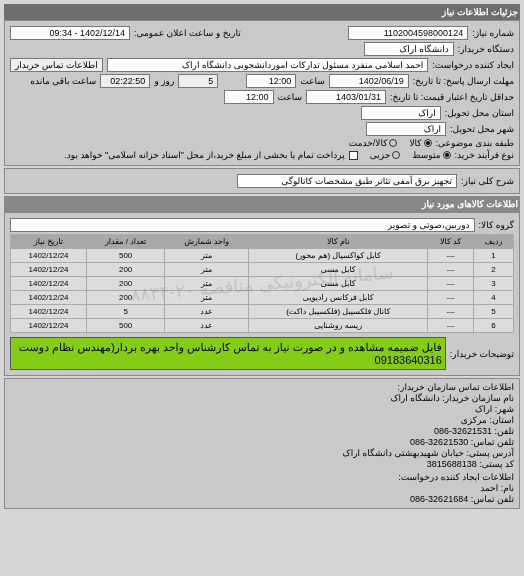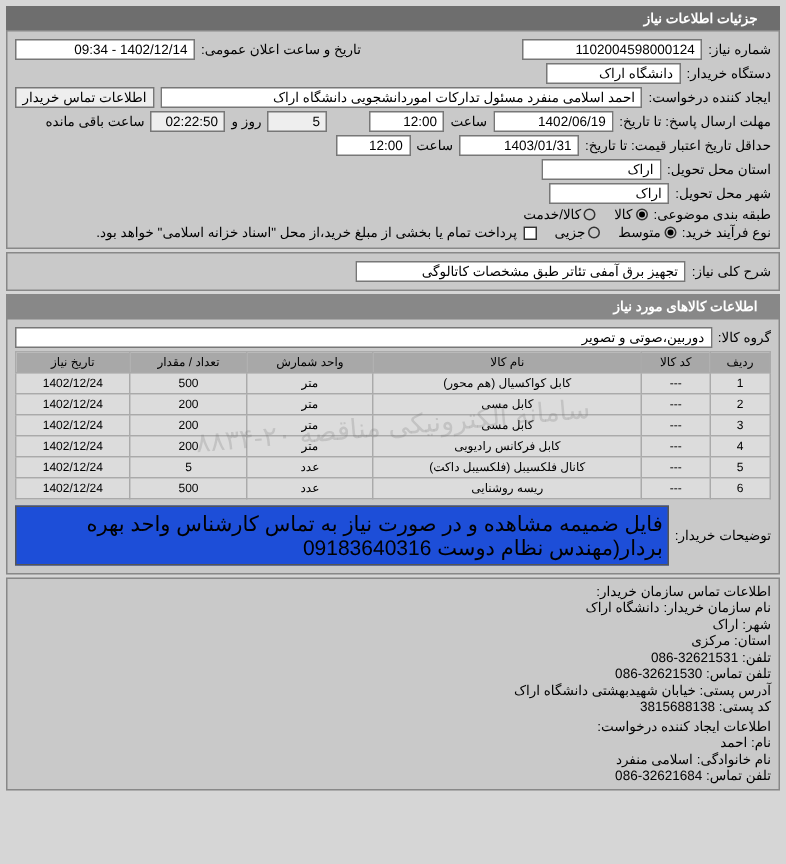--- a/index.html
+++ b/index.html
@@ -1,37 +1,37 @@
 <!DOCTYPE html>
 <html dir="rtl" lang="fa"><head>
 <meta charset="utf-8">
 <style>
 *{box-sizing:border-box;margin:0;padding:0}
 body{font-family:Tahoma,Arial,sans-serif;font-size:9px;background:#d6d6d6;width:524px;direction:rtl}
 .page{background:#d6d6d6;padding:4px}
 .section{background:#c9c9c9;border:1px solid #888;margin-bottom:2px;padding:3px 5px}
-.dark-head{background:#6e6e6e;color:#fff;font-weight:bold;padding:3px 15px;font-size:9px}
+.dark-head{background:#6e6e6e;color:#fff;font-weight:bold;padding:3px 2px;font-size:9px}
 .row{display:flex;align-items:center;gap:4px;margin:2px 0}
 .lbl{font-size:9px;white-space:nowrap}
 .bold{font-weight:normal}
 .field{background:#fff;border:1px solid #777;padding:1px 4px;font-size:9px;min-height:13px;display:inline-block}
 .w120{width:120px}
 .w80{width:80px}
 .w50{width:50px}
 .w40{width:40px}
 .flex1{flex:1}
 .radio{display:inline-flex;align-items:center;gap:2px;margin-left:8px}
 .radio-dot{width:8px;height:8px;border:1px solid #333;border-radius:50%;display:inline-block;position:relative}
 .radio-dot.on::after{content:"";position:absolute;inset:1px;background:#000;border-radius:50%}
 .chk{width:9px;height:9px;border:1px solid #333;display:inline-block;background:#fff}
 table{width:100%;border-collapse:collapse;background:#eee;font-size:8px}
 th,td{border:1px solid #aaa;padding:2px 3px;text-align:center}
 th{background:#a8a8a8;font-weight:normal}
 td{background:#dcdcdc}
-.note-box{background:#1d4ed8;border:1px solid #555;padding:3px;font-size:14px;display:inline-block}
+.note-box{background:#84cc16;border:1px solid #555;padding:3px;font-size:11px;display:inline-block}
 .watermark{position:relative}
 .watermark::after{content:attr(data-wm);position:absolute;left:50%;top:50%;transform:translate(-50%,-50%) rotate(-5deg);font-size:18px;color:rgba(120,120,120,.25);pointer-events:none;white-space:nowrap}
 .info-line{font-size:9px;margin:1px 0}
 </style>
 </head>
 <body>
 
 <div class="page">
   <div class="dark-head">جزئیات اطلاعات نیاز</div>
 
@@ -190,16 +190,15 @@
     <div class="bold">اطلاعات تماس سازمان خریدار:</div>
     <div class="info-line"><span class="bold">نام سازمان خریدار:</span> <span>دانشگاه اراک</span></div>
     <div class="info-line"><span class="bold">شهر:</span> <span>اراک</span></div>
     <div class="info-line"><span class="bold">استان:</span> <span>مرکزی</span></div>
     <div class="info-line"><span class="bold">تلفن:</span> <span>32621531-086</span></div>
     <div class="info-line"><span class="bold">تلفن تماس:</span> <span>32621530-086</span></div>
     <div class="info-line"><span class="bold">آدرس پستی:</span> <span>خیابان شهیدبهشتی دانشگاه اراک</span></div>
     <div class="info-line"><span class="bold">کد پستی:</span> <span>3815688138</span></div>
     <div class="bold" style="margin-top:3px">اطلاعات ایجاد کننده درخواست:</div>
     <div class="info-line"><span class="bold">نام:</span> <span>احمد</span></div>
-    <div class="info-line"><span class="bold">نام خانوادگی:</span> <span>اسلامی منفرد</span></div>
     <div class="info-line"><span class="bold">تلفن تماس:</span> <span>32621684-086</span></div>
   </div>
 </div>
 
 </body></html>

